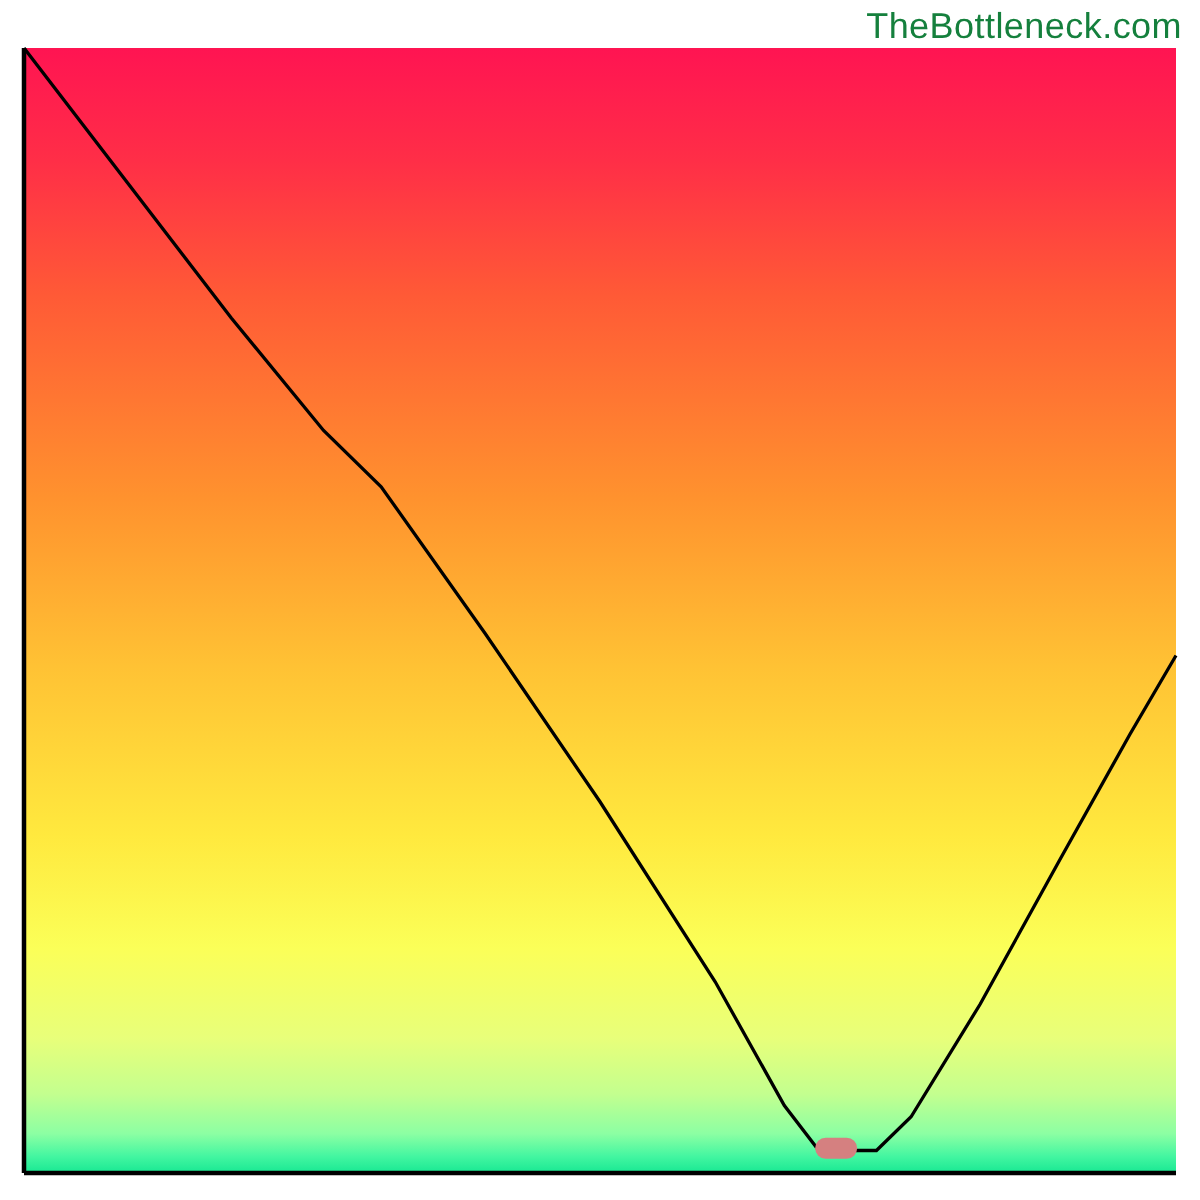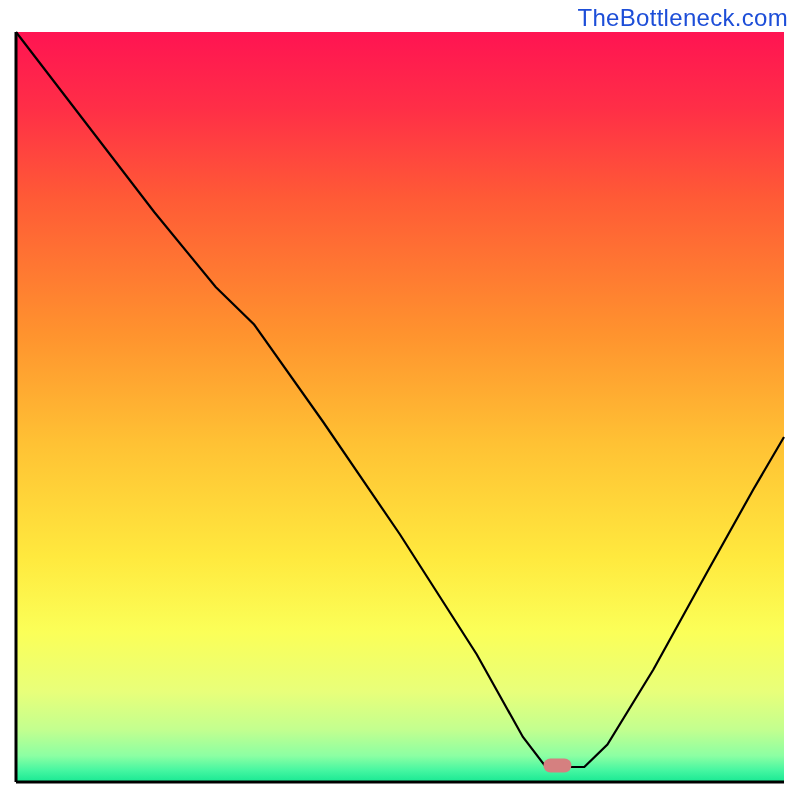--- a/index.html
+++ b/index.html
@@ -14,21 +14,21 @@
     position: relative;
     width: 800px;
     height: 800px;
   }
   .watermark {
     position: absolute;
     top: 4px;
     right: 12px;
     font-size: 24px;
     font-weight: 400;
-    color: #1d4ed8;
+    color: #15803d;
     letter-spacing: 0.3px;
   }
   svg {
     display: block;
   }
 </style>
 </head>
 <body>
 <div class="container">
 

